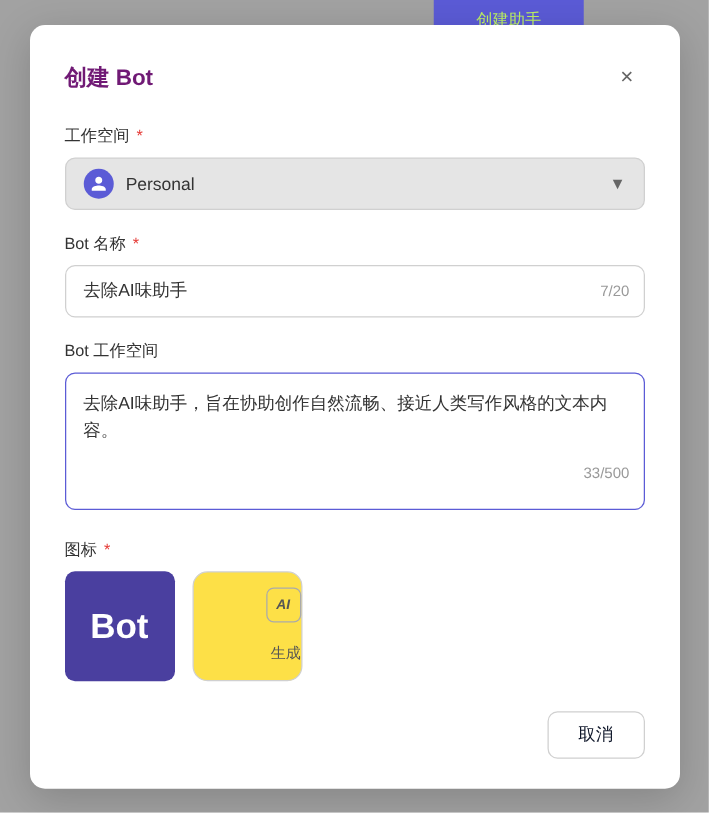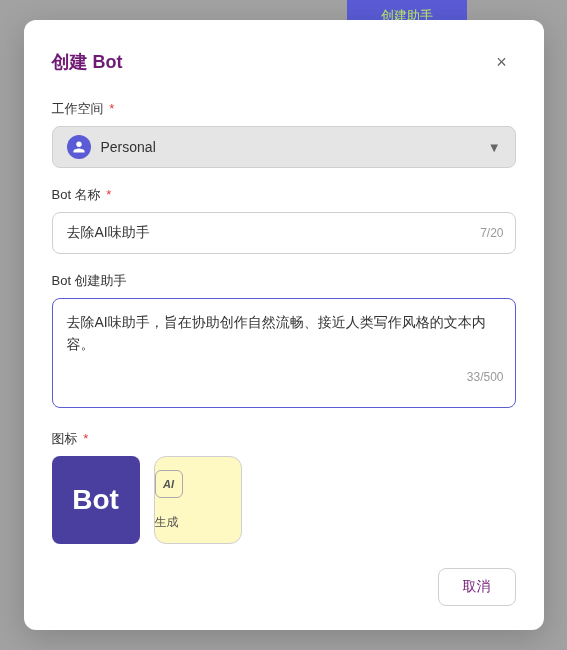--- a/index.html
+++ b/index.html
@@ -202,24 +202,24 @@
       font-size: 28px;
       font-weight: 700;
       letter-spacing: 0;
     }
 
     .icon-generate-btn {
       width: 88px;
       height: 88px;
       border-radius: 12px;
       border: 1.5px solid #d0d0d0;
-      background: #fef9c3;
+      background: #fde047;
       display: flex;
       flex-direction: column;
-      align-items: flex-start;
+      align-items: flex-end;
       justify-content: center;
       cursor: pointer;
       gap: 16px;
     }
 
     .ai-icon {
       width: 28px;
       height: 28px;
       border-radius: 6px;
       border: 1.5px solid #aaa;
@@ -244,21 +244,21 @@
       margin-top: 4px;
     }
 
     .btn-cancel {
       height: 38px;
       padding: 0 24px;
       border-radius: 8px;
       border: 1px solid #d0d0d0;
       background: #fff;
       font-size: 14px;
-      color: #701a75;
+      color: #0f172a;
       cursor: pointer;
       font-family: inherit;
     }
 
     .btn-confirm {
       height: 38px;
       padding: 0 24px;
       border-radius: 8px;
       border: none;
       background: #5b5bd6;
@@ -325,21 +325,21 @@
         <span class="required-star">*</span>
       </div>
       <div class="input-wrapper">
         <input class="text-input" type="text" value="去除AI味助手" style="">
         <span class="char-count-inline">7/20</span>
       </div>
     </div>
 
     <div class="field-group">
       <div class="field-label">
-        <span>Bot 创建助手</span>
+        <span>Bot 工作空间</span>
       </div>
       <div class="textarea-wrapper">
         <textarea class="textarea-field" style="">去除AI味助手，旨在协助创作自然流畅、接近人类写作风格的文本内容。</textarea>
         <span class="char-count-textarea">33/500</span>
       </div>
     </div>
 
     <div class="icon-section">
       <div class="field-label">
         <span>图标</span>

